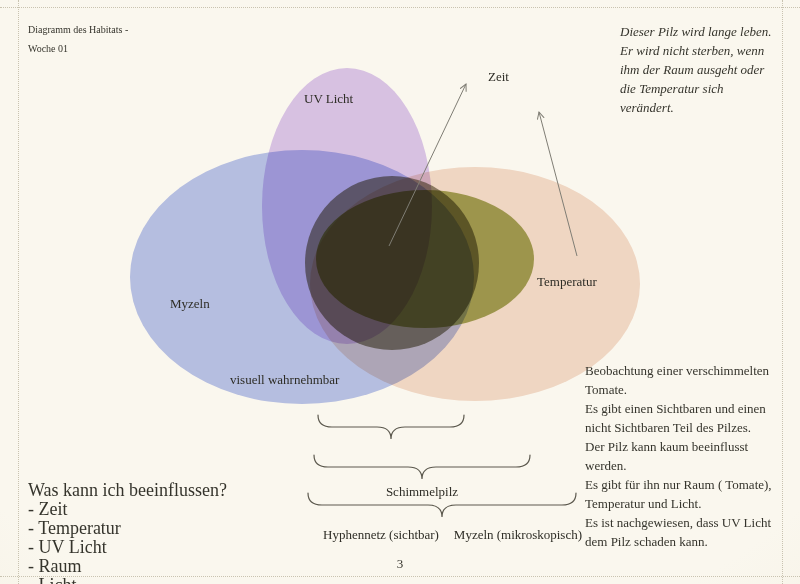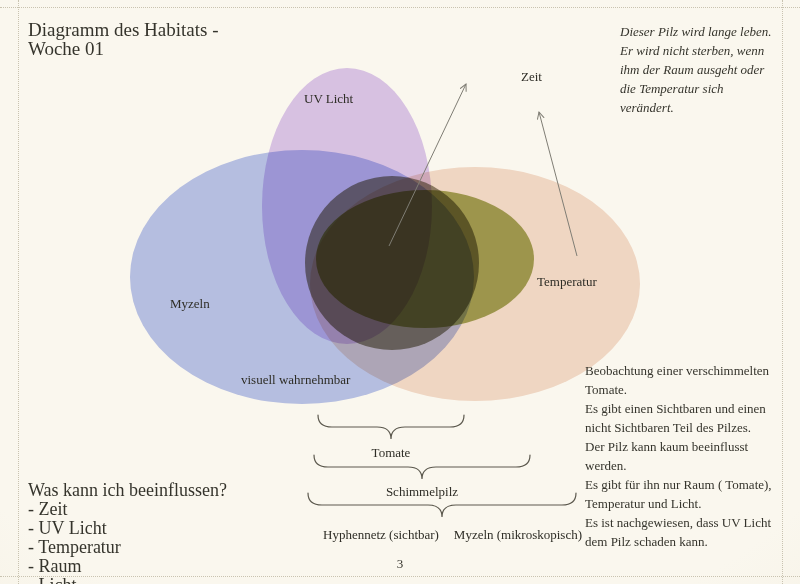--- a/index.html
+++ b/index.html
@@ -6,38 +6,38 @@
   .page {
     position:relative; width:800px; height:584px; overflow:hidden;
     background: radial-gradient(120% 130% at 50% 40%, #faf7ee 55%, #efe9d8 100%);
     font-family:"Liberation Serif","DejaVu Serif",serif;
     color:#35342c;
   }
   .abs { position:absolute; }
   .guide-h { position:absolute; left:0; right:0; height:0; border-top:1px dotted #c9c3b0; }
   .guide-v { position:absolute; top:0; bottom:0; width:0; border-left:1px dotted #c9c3b0; }
 
-  .title { left:28px; top:20px; width:220px; font-size:19px; line-height:19px; white-space:pre-line; }
+  .title { left:28px; top:20px; width:220px; font-size:10px; line-height:19px; white-space:pre-line; }
   .note  { font-size:13px; line-height:19px; white-space:pre-line; }
   .note-tr { left:620px; top:22px; width:176px;font-style:italic; }
   .note-br { left:585px; top:361px; width:208px; }
 
   .vshape { position:absolute; border-radius:50%; mix-blend-mode:multiply; }
   .e-blue   { left:130px; top:150px; width:344px; height:254px; background:#b9c4f0; }
   .e-purple { left:262px; top:68px;  width:170px; height:276px; background:#dcc8f2; }
   .e-pink   { left:310px; top:167px; width:330px; height:234px; background:#f4ddd0; }
   .e-green  { left:316px; top:190px; width:218px; height:138px; background:#a8b263; }
   .e-dark   { left:305px; top:176px; width:174px; height:174px; background:#96927f; }
 
   .vlabel { position:absolute; font-size:13px; color:#2e2d26; }
   .lbl-uv    { left:304px; top:91px; }
-  .lbl-zeit  { left:488px; top:69px;margin-left:33px; }
+  .lbl-zeit  { left:488px; top:69px; }
   .lbl-licht { left:170px; top:296px; }
   .lbl-temp  { left:537px; top:274px; }
-  .lbl-vis   { left:241px; top:372px; }
+  .lbl-vis   { left:230px; top:372px; }
 
   .arrows { left:0; top:0; pointer-events:none; }
   .brace-svg { position:absolute; }
   .brace-label { position:absolute; font-size:13px; text-align:center; color:#2e2d26; }
 
   .influence { left:28px; top:449px; width:200px; font-size:18px; line-height:19px;margin-top:32px; }
   .page-num { left:0; top:556px; width:100%; text-align:center; font-size:13px; }
 </style>
 </head>
 <body>
@@ -78,38 +78,37 @@
 
   <div class="vlabel lbl-uv">UV Licht</div>
   <div class="vlabel lbl-zeit">Zeit</div>
   <div class="vlabel lbl-licht">Myzeln</div>
   <div class="vlabel lbl-temp">Temperatur</div>
   <div class="vlabel lbl-vis">visuell wahrnehmbar</div>
 
   <svg class="brace-svg" style="left:316px; top:412px" width="150" height="28" viewBox="0 0 150 28">
     <path d="M2,3 Q2,15 16,15 L61,15 Q75,15 75,27 Q75,15 89,15 L134,15 Q148,15 148,3" fill="none" stroke="#5c594e" stroke-width="1.2" stroke-linecap="round"></path>
   </svg>
-  <div class="brace-label" style="left:316px; top:445px; width:150px">Tomate</div>
 
   <svg class="brace-svg" style="left:312px; top:452px" width="220" height="28" viewBox="0 0 220 28">
     <path d="M2,3 Q2,15 16,15 L96,15 Q110,15 110,27 Q110,15 124,15 L204,15 Q218,15 218,3" fill="none" stroke="#5c594e" stroke-width="1.2" stroke-linecap="round"></path>
   </svg>
   <div class="brace-label" style="left:312px; top:484px; width:220px">Schimmelpilz</div>
 
   <svg class="brace-svg" style="left:306px; top:490px" width="272" height="28" viewBox="0 0 272 28">
     <path d="M2,3 Q2,15 16,15 L122,15 Q136,15 136,27 Q136,15 150,15 L256,15 Q270,15 270,3" fill="none" stroke="#5c594e" stroke-width="1.2" stroke-linecap="round"></path>
   </svg>
   <div class="brace-label" style="left:316px; top:527px; width:130px; text-align:center">Hyphennetz (sichtbar)</div>
   <div class="brace-label" style="left:432px; top:527px; width:150px; text-align:right">Myzeln (mikroskopisch)</div>
 
   <div class="abs influence">
     <div>Was kann ich beeinflussen?</div>
     <div>- Zeit</div>
+    <div>- Temperatur</div>
     <div>- UV Licht</div>
-    <div>- Temperatur</div>
     <div>- Raum</div>
     <div>- Licht</div>
   </div>
 
   <div class="abs note note-br">Beobachtung  einer verschimmelten
 Tomate.
 Es gibt einen Sichtbaren und einen
 nicht Sichtbaren Teil des Pilzes.
 Der Pilz kann kaum beeinflusst
 werden.

